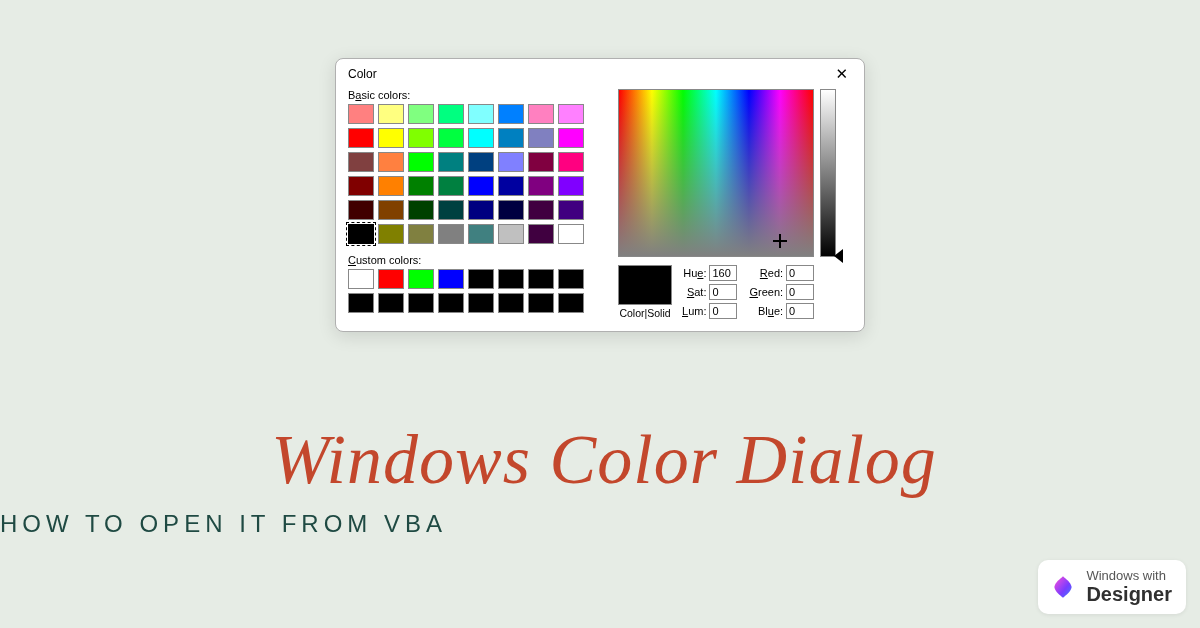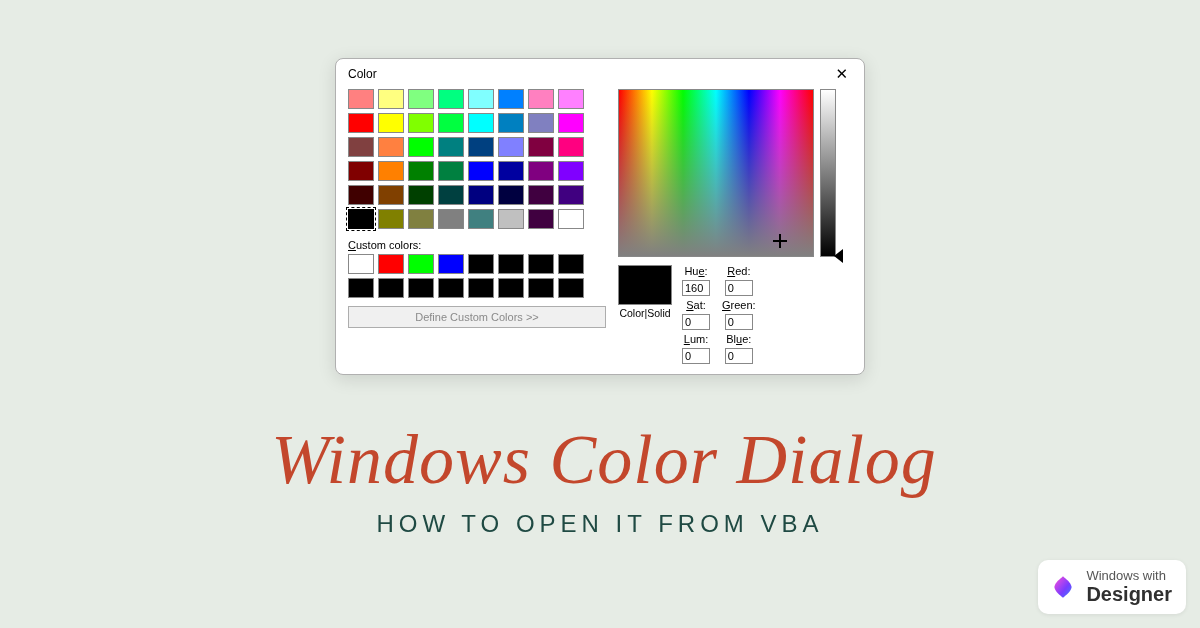--- a/index.html
+++ b/index.html
@@ -147,21 +147,21 @@
   .preview-col { text-align: center; }
   .preview-box {
     width: 54px; height: 40px;
     background: #000;
     border: 1px solid #888;
     margin-bottom: 2px;
   }
   .preview-label { font-size: 10.5px; }
   .num-cols { display: flex; gap: 12px; }
   .num-col { display: flex; flex-direction: column; gap: 3px; }
-  .num-row { display: flex; align-items: center; justify-content: flex-end; gap: 3px; font-size: 11px; flex-direction: column; }
+  .num-row { display: flex; align-items: center; justify-content: flex-end; gap: 3px; font-size: 11px; }
   .num-row .lab .ul { text-decoration: underline; }
   .num-row input {
     width: 28px;
     font-size: 11px;
     padding: 1px 2px;
     border: 1px solid #888;
   }
   .add-btn { width: 100%; margin-top: 6px; text-align: center; padding: 4px 0; }
   .add-btn .ul { text-decoration: underline; }
 
@@ -173,21 +173,21 @@
     font-family: "Brush Script MT", "Segoe Script", cursive;
     font-size: 70px;
     color: #c3472c;
     font-style: italic;
     letter-spacing: 1px;
   }
   .subhead {
     position: absolute;
     left: 0; right: 0;
     top: 510px;
-    text-align: center;
+    text-align: left;
     font-size: 24px;
     letter-spacing: 5px;
     color: #1f4a43;
     font-weight: 400;
   }
   .badge {
     position: absolute;
     right: 14px;
     bottom: 14px;
     background: #fff;
@@ -209,20 +209,23 @@
 </head>
 <body>
 
 <div class="dialog">
   <div class="titlebar">
     <span>Color</span>
     <span class="close-x">✕</span>
   </div>
   <div class="body">
     <div class="left">
+      <div class="section-label">
+        <span>B</span><span class="ul">a</span><span>sic colors:</span>
+      </div>
       <div class="swatch-grid" id="basic-grid">
           <div class="swatch" style="background: rgb(255, 128, 128);"></div>
           <div class="swatch" style="background: rgb(255, 255, 128);"></div>
           <div class="swatch" style="background: rgb(128, 255, 128);"></div>
           <div class="swatch" style="background: rgb(0, 255, 128);"></div>
           <div class="swatch" style="background: rgb(128, 255, 255);"></div>
           <div class="swatch" style="background: rgb(0, 128, 255);"></div>
           <div class="swatch" style="background: rgb(255, 128, 192);"></div>
           <div class="swatch" style="background: rgb(255, 128, 255);"></div>
           <div class="swatch" style="background: rgb(255, 0, 0);"></div>
@@ -282,21 +285,20 @@
           <div class="swatch" style="background: rgb(0, 0, 0);"></div>
           <div class="swatch" style="background: rgb(0, 0, 0);"></div>
           <div class="swatch" style="background: rgb(0, 0, 0);"></div>
           <div class="swatch" style="background: rgb(0, 0, 0);"></div>
           <div class="swatch" style="background: rgb(0, 0, 0);"></div>
           <div class="swatch" style="background: rgb(0, 0, 0);"></div>
           <div class="swatch" style="background: rgb(0, 0, 0);"></div>
           <div class="swatch" style="background: rgb(0, 0, 0);"></div>
         </div>
 
-      <button class="btn disabled define-btn">Define Custom Colors &gt;&gt;</button>
 
     </div>
 
     <div class="right">
       <div class="gradient-row">
         <div class="gradient">
           <div class="crosshair"></div>
         </div>
         <div class="lum-col">
           <div class="lum-bar"></div>

